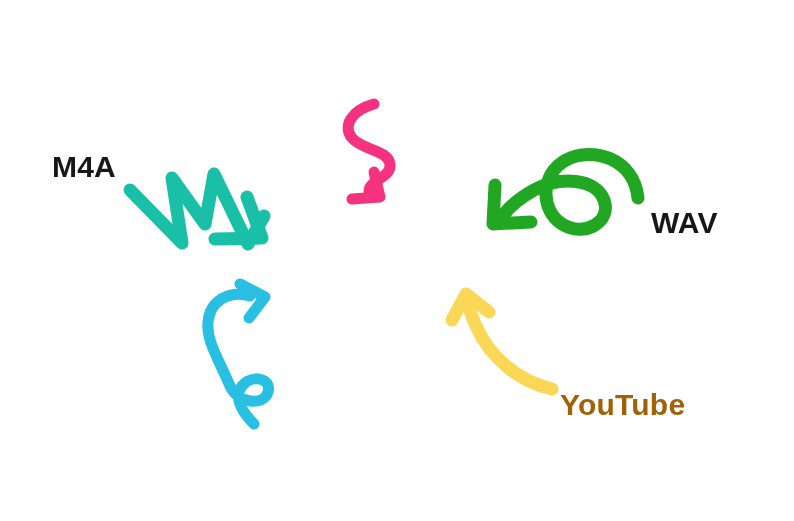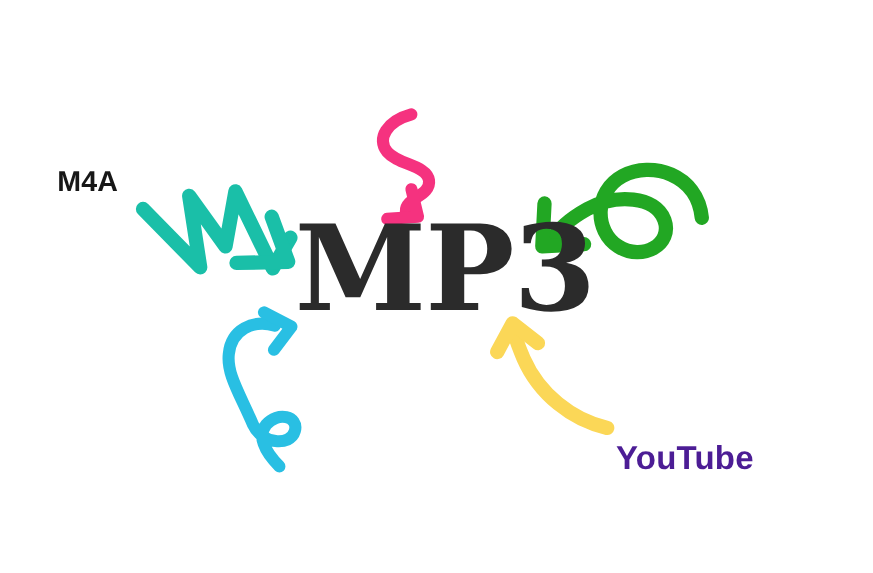--- a/index.html
+++ b/index.html
@@ -24,21 +24,21 @@
   }
   .label {
     position: absolute;
     color: #171717;
     font-family: "Liberation Sans", sans-serif;
     font-weight: bold;
     white-space: nowrap;
     line-height: 1;
     letter-spacing: 0.2px;
   }
-  #label-m4a   { left: 52px;  top: 152px; font-size: 26px; }
+  #label-m4a   { left: 52px;  top: 152px; font-size: 30px; }
   #label-mp4   { left: 335px; top: 55px;  font-size: 30px; }
   #label-wav   { left: 651px; top: 208px; font-size: 30px; }
   #label-youtube { left: 560px; top: 390px; font-size: 30px; }
   #label-video { left: 212px; top: 430px; font-size: 34px;
                  font-family: "DejaVu Sans", "Liberation Sans", sans-serif; }
   #center-title {
     position: absolute;
     left: 268px;
     top: 191px;
     font-family: "DejaVu Serif", "Liberation Serif", serif;
@@ -97,18 +97,18 @@
       <path d="M 254 424
                C 240 410 234 396 242 386
                C 252 374 272 378 268 392
                C 264 406 238 404 230 386
                C 218 358 206 340 208 322
                C 210 300 230 290 250 296" fill="none" stroke="#29BFE3" stroke-width="11" stroke-linecap="round" stroke-linejoin="round"></path>
       <path d="M 240 284 L 265 297 L 249 318" fill="none" stroke="#29BFE3" stroke-width="11" stroke-linecap="round" stroke-linejoin="round"></path>
     </g>
   </svg>
 
-  <div id="center-title" style="color: rgb(43, 43, 43);">MP3</div>
 
   <div class="label" id="label-m4a" style="color: rgb(23, 23, 23);">M4A</div>
-  <div class="label" id="label-youtube" style="color: #4c1d95; margin-top: 12px;">YouTube</div>
+  <div class="label" id="label-wav" style="color: rgb(23, 23, 23);">WAV</div>
+  <div class="label" id="label-youtube" style="color: #a16207;">YouTube</div>
 
 </div>
 
 </body></html>

